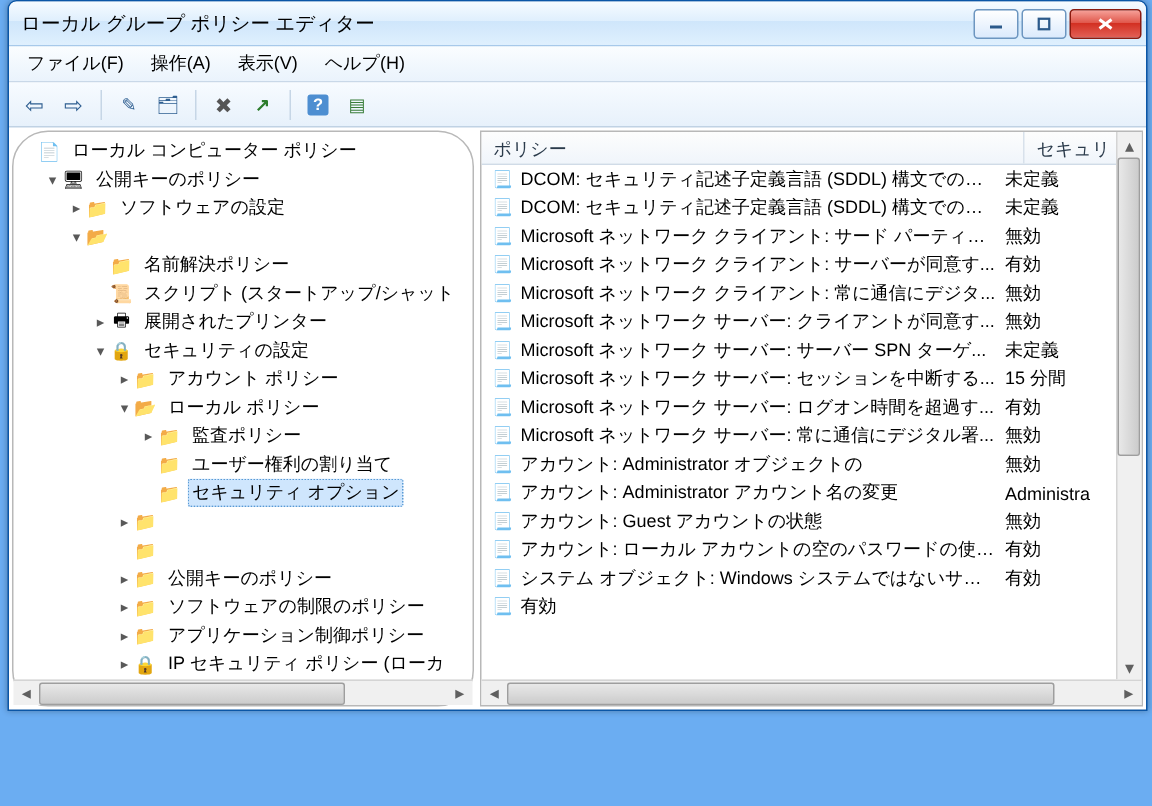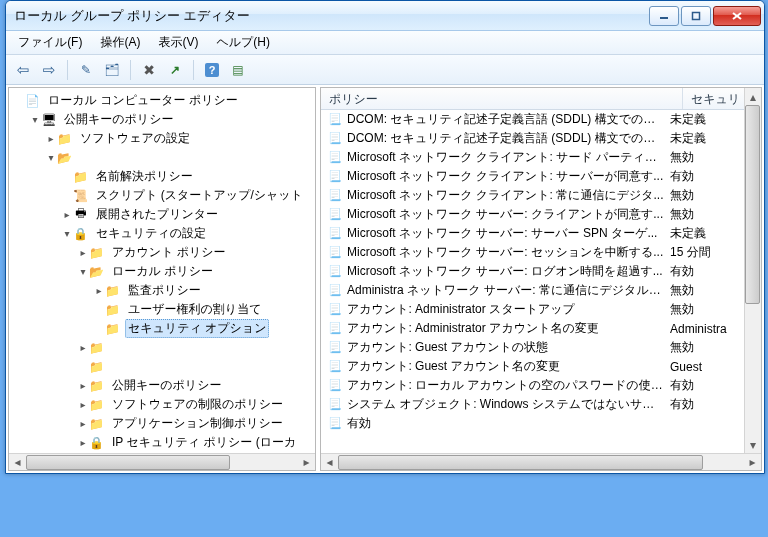--- a/index.html
+++ b/index.html
@@ -80,21 +80,21 @@
   .ico-list::before { content:"▤"; color:#3a7e3a; }
   
   .workspace { flex:1; display:flex; min-height:0; }
   .pane {
     background:#fff;
     border:1px solid #b8b8b8;
     margin:2px;
     display:flex; flex-direction:column;
     min-height:0;
   }
-  .pane-left { width:308px; }
+  .pane-left { width:308px;border-radius:24px; }
   .pane-right { flex:1; }
   .pane-body { flex:1; overflow:hidden; position:relative; }
   .scroll-h {
     height:17px;
     background:#f0f0f0;
     border-top:1px solid #d4d4d4;
     display:flex; align-items:center;
   }
   .scroll-h .track { flex:1; background:#f0f0f0; height:15px; position:relative; }
   .scroll-h .thumb { position:absolute; left:0; top:0; width:75%; height:15px; background:linear-gradient(#e8e8e8,#cccccc); border:1px solid #9e9e9e; border-radius:2px; }
@@ -405,42 +405,37 @@
               <span class="p">Microsoft ネットワーク サーバー: セッションを中断する...</span>
               <span class="s">15 分間</span>
             </div>
             <div class="lrow">
               <span class="i i-pol"></span>
               <span class="p">Microsoft ネットワーク サーバー: ログオン時間を超過す...</span>
               <span class="s">有効</span>
             </div>
             <div class="lrow">
               <span class="i i-pol"></span>
-              <span class="p">Administra ネットワーク サーバー: 常に通信にデジタル署...</span>
-              <span class="s">無効</span>
-            </div>
-            <div class="lrow">
-              <span class="i i-pol"></span>
-              <span class="p">アカウント: Administrator スタートアップ</span>
+              <span class="p">Microsoft ネットワーク サーバー: 常に通信にデジタル署...</span>
+              <span class="s">無効</span>
+            </div>
+            <div class="lrow">
+              <span class="i i-pol"></span>
+              <span class="p">アカウント: Administrator オブジェクトの</span>
               <span class="s">無効</span>
             </div>
             <div class="lrow">
               <span class="i i-pol"></span>
               <span class="p">アカウント: Administrator アカウント名の変更</span>
               <span class="s">Administra</span>
             </div>
             <div class="lrow">
               <span class="i i-pol"></span>
               <span class="p">アカウント: Guest アカウントの状態</span>
               <span class="s">無効</span>
-            </div>
-            <div class="lrow">
-              <span class="i i-pol"></span>
-              <span class="p">アカウント: Guest アカウント名の変更</span>
-              <span class="s">Guest</span>
             </div>
             <div class="lrow">
               <span class="i i-pol"></span>
               <span class="p">アカウント: ローカル アカウントの空のパスワードの使用...</span>
               <span class="s">有効</span>
             </div>
             <div class="lrow">
               <span class="i i-pol"></span>
               <span class="p">システム オブジェクト: Windows システムではないサブ...</span>
               <span class="s">有効</span>

